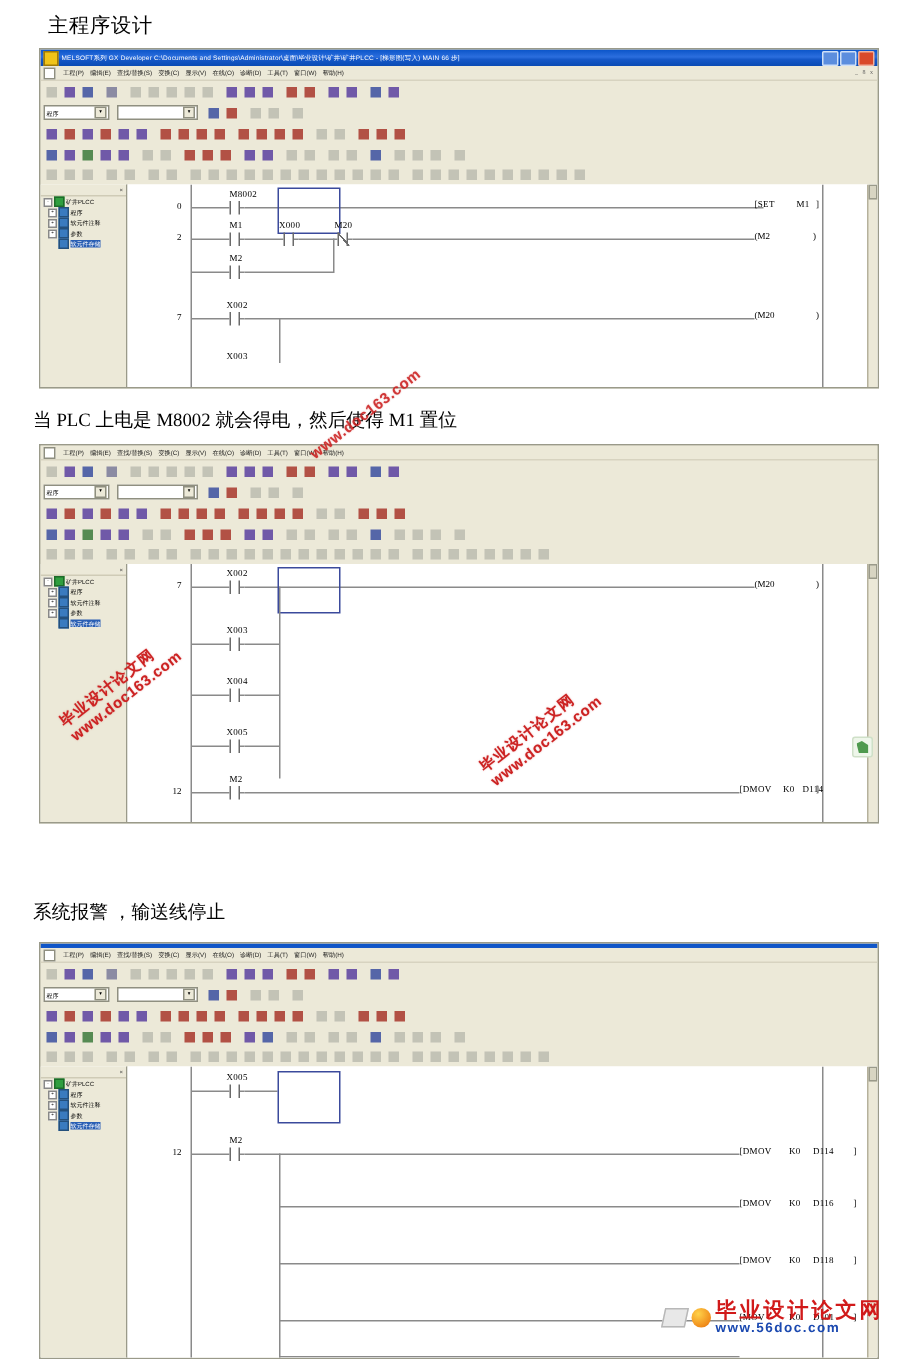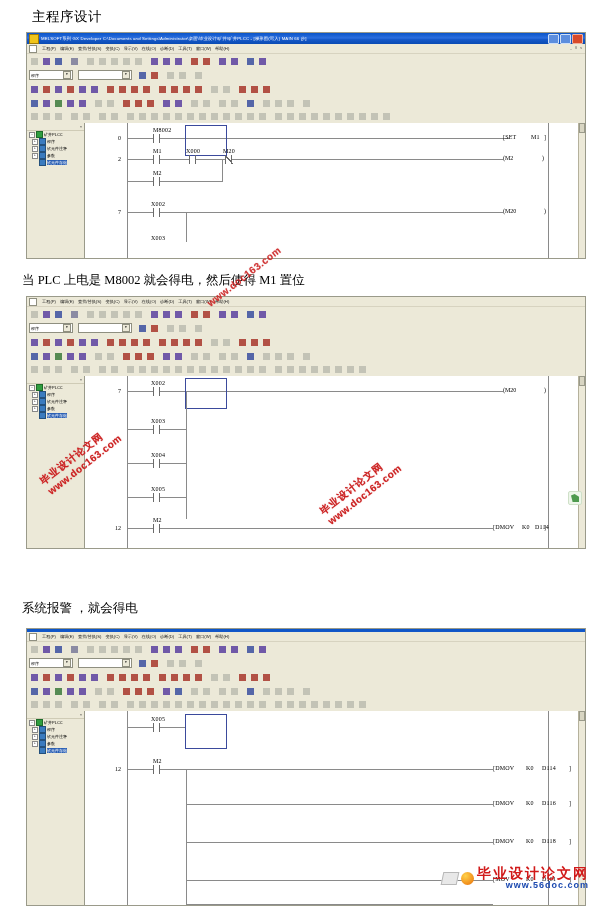--- a/index.html
+++ b/index.html
@@ -178,21 +178,21 @@
   .wm .l2{display:block;font-size:10px;letter-spacing:.5px;}
 
   .logo{position:absolute;display:flex;align-items:center;gap:3px;}
   .logo .book{width:14px;height:11px;background:#e8e8e8;border:1px solid #b8b8b8;transform:skewX(-12deg);}
   .logo .orb{width:13px;height:13px;border-radius:50%;
      background:radial-gradient(circle at 35% 30%,#ffd24a,#f08c1a 70%,#d2600a);}
   .logo .txt{display:flex;flex-direction:column;line-height:1;}
   .logo .t1{font-family:"Liberation Sans","DejaVu Sans",sans-serif;font-weight:bold;
      font-size:14px;color:#d11a1a;letter-spacing:2px;}
   .logo .t2{font-family:"Liberation Sans","DejaVu Sans",sans-serif;font-weight:bold;
-     font-size:9px;color:#1b49b0;letter-spacing:1px;margin-top:1px;text-align:right;}
+     font-size:9px;color:#1b49b0;letter-spacing:1px;margin-top:1px;}
 
   .greenicon{position:absolute;width:12px;height:12px;border-radius:2px;
      background:#eef6ea;border:1px solid #cfe0c8;}
   .greenicon::after{content:"";position:absolute;left:2px;top:2px;width:8px;height:8px;
      background:#4f9a4f;clip-path:polygon(0 20%,45% 0,100% 35%,100% 100%,20% 100%);}
 </style>
 </head>
 <body>
 
 <div class="page">
@@ -1095,21 +1095,21 @@
       <span class="l1">毕业设计论文网</span>
       <span class="l2">www.doc163.com</span>
     </div>
     <div class="greenicon" style="left:541px;top:194px;"></div>
   </div>
 
   <div class="wm" style="left:205px;top:300px;transform:rotate(-38deg);opacity:.9;">
     <span class="l2">www.doc163.com</span>
   </div>
 
-  <div class="doc-para" style="left:22px;top:600px;">系统报警   ，就会得电</div>
+  <div class="doc-para" style="left:22px;top:600px;">系统报警   ，输送线停止</div>
 
   <div class="gx" style="left:26px;top:628px;width:560px;height:278px;">
 
     <div style="height:3px;background:linear-gradient(to bottom,#0a54c8,#1558c8);"></div>
 
     <div class="menubar">
       <span class="mdoc"></span>
       <span class="mi">工程(P)</span>
       <span class="mi">编辑(E)</span>
       <span class="mi">查找/替换(S)</span>

